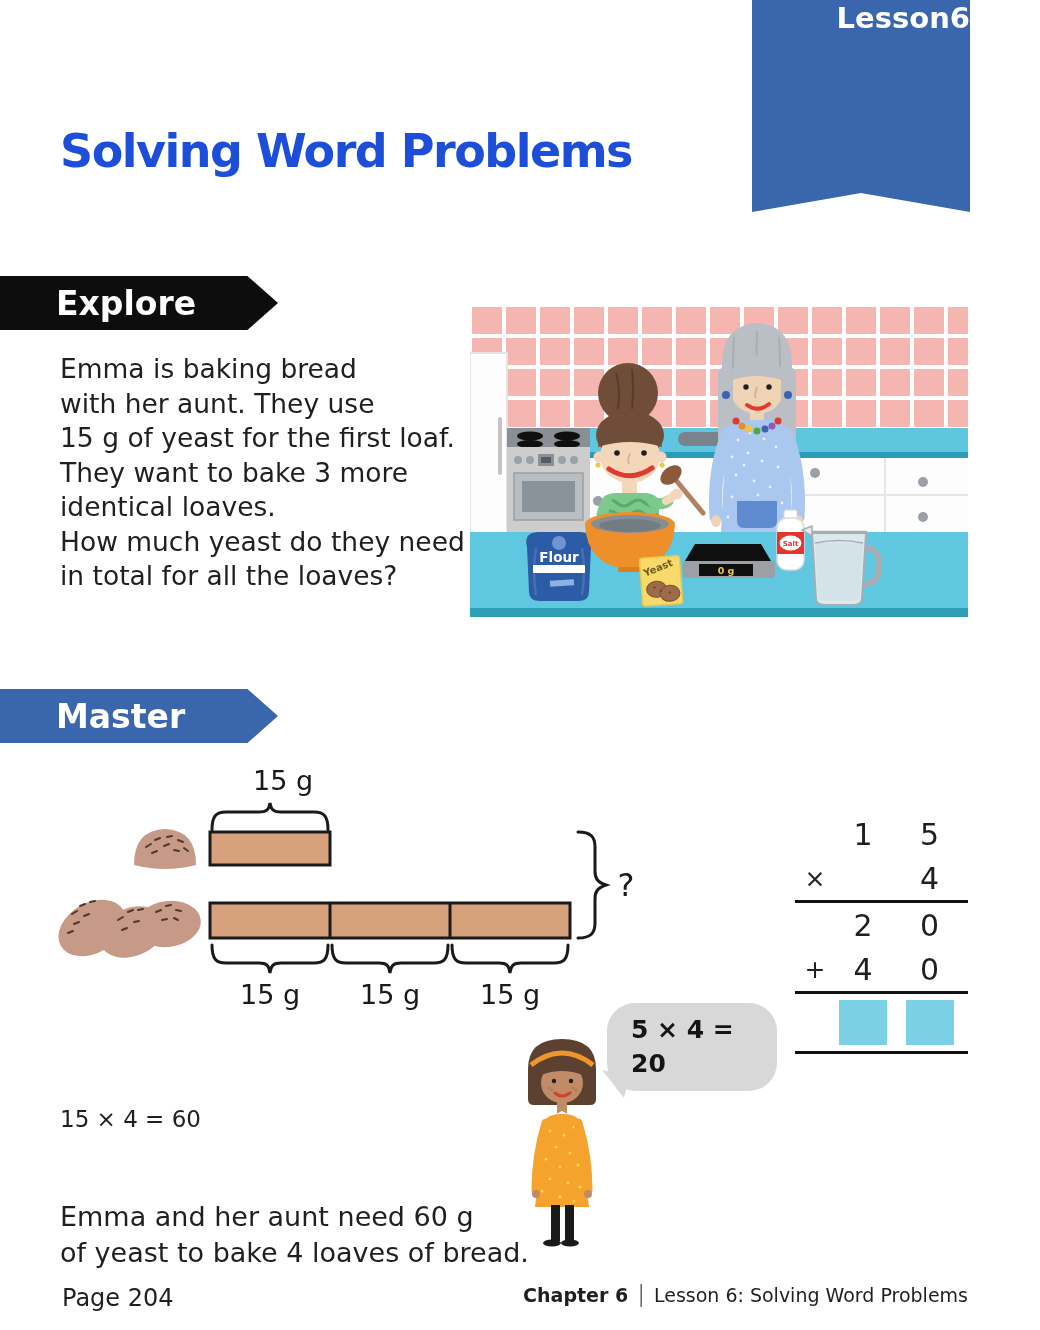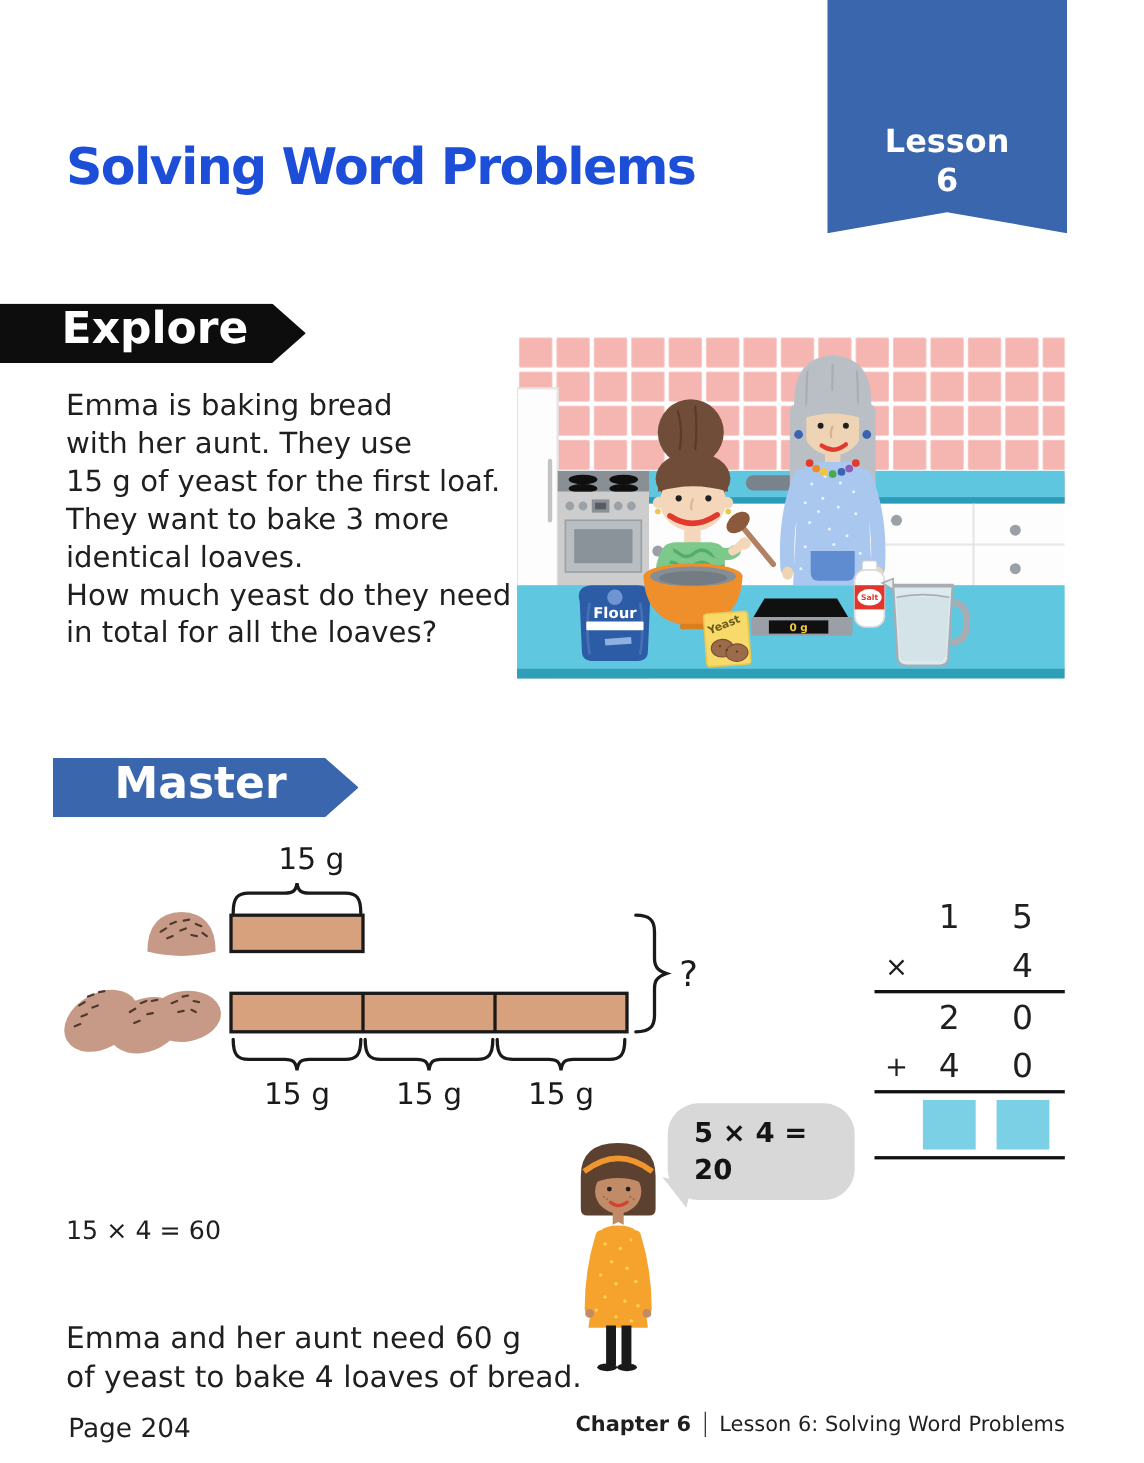--- a/index.html
+++ b/index.html
@@ -3,27 +3,27 @@
 <meta charset="utf-8">
 <style>
   html,body{margin:0;padding:0;background:#fff;}
   .page{position:relative;width:1040px;height:1330px;background:#ffffff;overflow:hidden;
         font-family:"DejaVu Sans","Liberation Sans",sans-serif;color:#1f1f1f;}
   .title{position:absolute;left:60px;top:124px;font-size:46px;font-weight:800;
          letter-spacing:-1.5px;color:#1d4ed8;}
   .ribbon{position:absolute;left:752px;top:0;width:218px;height:212px;background:#3a66ad;
           clip-path:polygon(0 0,100% 0,100% 100%,50% 91%,0 100%);
           color:#fff;font-weight:800;font-size:29px;text-align:center;
-          display:flex;flex-direction:column;justify-content:flex-end;
+          display:flex;flex-direction:row;justify-content:flex-end;
           padding-bottom:30px;box-sizing:border-box;line-height:36px;}
-  .banner{position:absolute;left:0;width:278px;height:54px;color:#fff;font-size:40px;
-          font-weight:800;display:flex;padding-left:56px;
+  .banner{position:absolute;left:0;width:278px;height:54px;color:#fff;font-size:33px;
+          font-weight:800;display:flex;align-items:center;padding-left:56px;
           box-sizing:border-box;clip-path:polygon(0 0,89% 0,100% 50%,89% 100%,0 100%);}
   .banner.explore{top:276px;background:#0d0d0d;}
-  .banner.master{top:689px;background:#3a66ad;margin-left:48px;}
+  .banner.master{top:689px;background:#3a66ad;}
   .problem{position:absolute;left:60px;top:352px;font-size:26.5px;line-height:34.5px;
            white-space:pre-line;}
   .kitchen{position:absolute;left:470px;top:305px;width:498px;height:312px;}
   .barmodel{position:absolute;left:40px;top:752px;width:660px;height:262px;}
   .mult{position:absolute;left:795px;top:812px;width:173px;}
   .mrow{display:grid;grid-template-columns:40px 56px 77px;height:44px;align-items:center;
         justify-items:center;font-size:30px;}
   .mrow .op{font-size:25px;}
   .mrule{border-top:3px solid #111;}
   .mboxes{height:57px;display:grid;grid-template-columns:40px 56px 77px;align-items:center;

